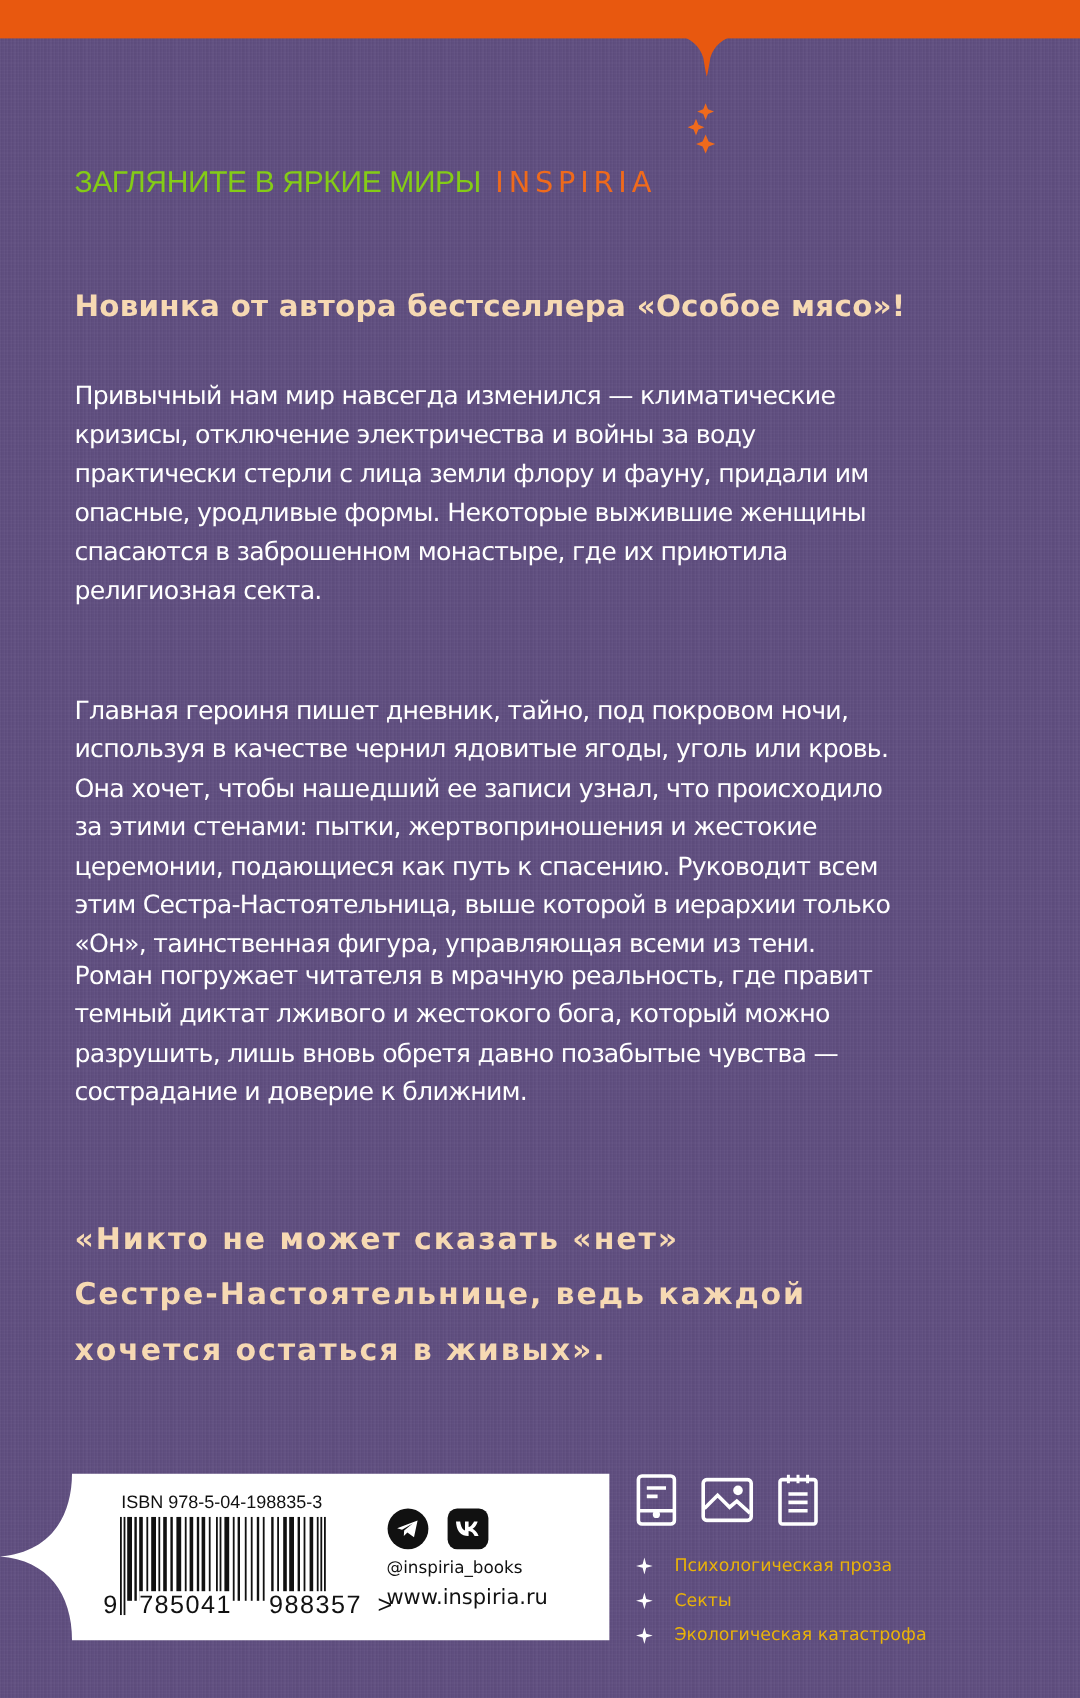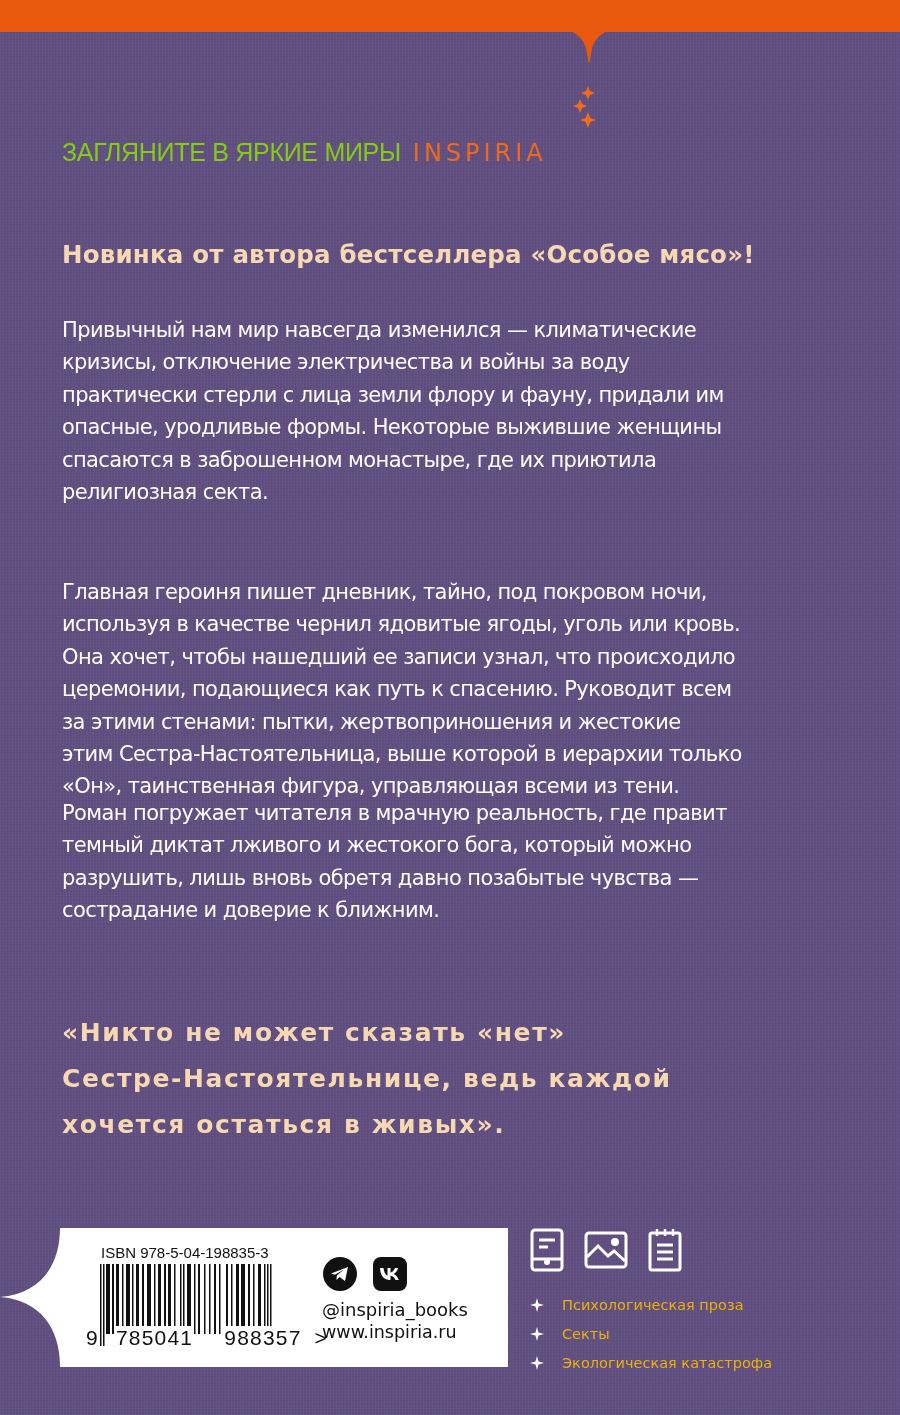--- a/index.html
+++ b/index.html
@@ -25,21 +25,21 @@
   .p3 { top: 797px; }
   .quote { position: absolute; left: 62px; top: 1010px; color: #f6d9b3; font-family: "DejaVu Sans", sans-serif; font-weight: bold; font-size: 25px; line-height: 46px; letter-spacing: 1.6px; }
   .quote .line { display: block; white-space: nowrap; }
   .white-panel { position: absolute; left: 0; top: 1228px; width: 508px; height: 139px; }
   .isbn-label { position: absolute; left: 101px; top: 1244px; font-family: "Liberation Sans", sans-serif; font-size: 15px; color: #111; }
   .barcode { position: absolute; left: 100px; top: 1264px; width: 176px; height: 82px; }
   .barcode-digits { position: absolute; left: 86px; top: 1326px; font-family: "Liberation Sans", sans-serif; font-size: 21px; color: #111; letter-spacing: 1.2px; white-space: nowrap; }
   .barcode-digits span { background: #fff; }
   .social-icons { position: absolute; left: 322px; top: 1256px; display: flex; gap: 14px; }
   .social-icon { width: 36px; height: 36px; }
-  .handle { position: absolute; left: 322px; top: 1299px; font-family: "DejaVu Sans", sans-serif; font-size: 18px; color: #111; white-space: nowrap; }
+  .handle { position: absolute; left: 322px; top: 1299px; font-family: "DejaVu Sans", sans-serif; font-size: 14px; color: #111; white-space: nowrap; }
   .site { position: absolute; left: 322px; top: 1322px; font-family: "DejaVu Sans", sans-serif; font-size: 17.5px; color: #111; white-space: nowrap; }
   .format-icons { position: absolute; left: 530px; top: 1228px; display: flex; gap: 20px; align-items: center; }
   .genres { position: absolute; left: 530px; top: 1290px; }
   .genre { display: flex; align-items: center; height: 29px; }
   .genre-star { width: 14px; height: 14px; margin-right: 18px; }
   .genre-label { color: #eab308; font-family: "DejaVu Sans", sans-serif; font-size: 14.5px; white-space: nowrap; }
 </style>
 </head>
 <body>
 
@@ -65,22 +65,22 @@
   <span class="line">кризисы, отключение электричества и войны за воду</span>
   <span class="line">практически стерли с лица земли флору и фауну, придали им</span>
   <span class="line">опасные, уродливые формы. Некоторые выжившие женщины</span>
   <span class="line">спасаются в заброшенном монастыре, где их приютила</span>
   <span class="line">религиозная секта.</span>
 </div>
 <div class="para p2">
   <span class="line">Главная героиня пишет дневник, тайно, под покровом ночи,</span>
   <span class="line">используя в качестве чернил ядовитые ягоды, уголь или кровь.</span>
   <span class="line">Она хочет, чтобы нашедший ее записи узнал, что происходило</span>
+  <span class="line">за этими стенами: пытки, жертвоприношения и жестокие</span>
   <span class="line">церемонии, подающиеся как путь к спасению. Руководит всем</span>
-  <span class="line">за этими стенами: пытки, жертвоприношения и жестокие</span>
   <span class="line">этим Сестра-Настоятельница, выше которой в иерархии только</span>
   <span class="line">«Он», таинственная фигура, управляющая всеми из тени.</span>
 </div>
 <div class="para p3">
   <span class="line">Роман погружает читателя в мрачную реальность, где правит</span>
   <span class="line">темный диктат лживого и жестокого бога, который можно</span>
   <span class="line">разрушить, лишь вновь обретя давно позабытые чувства —</span>
   <span class="line">сострадание и доверие к ближним.</span>
 </div>
 

